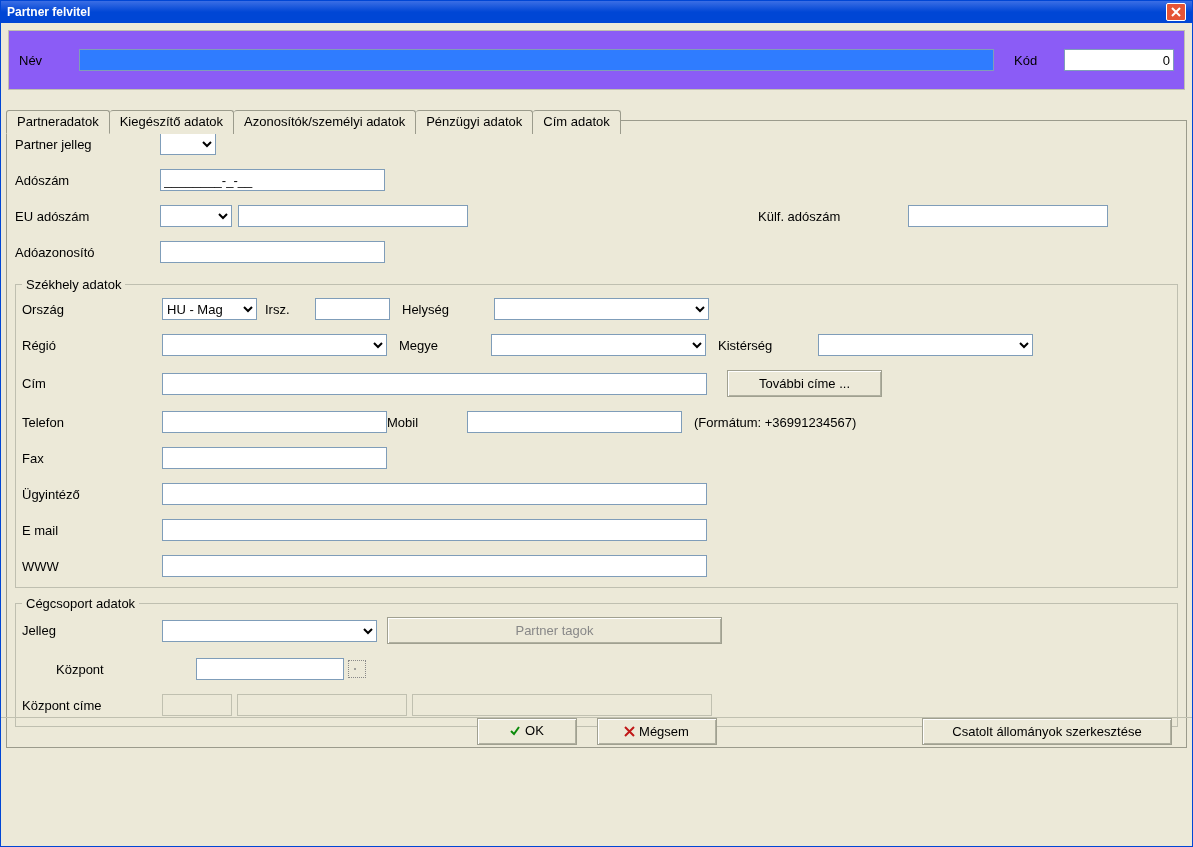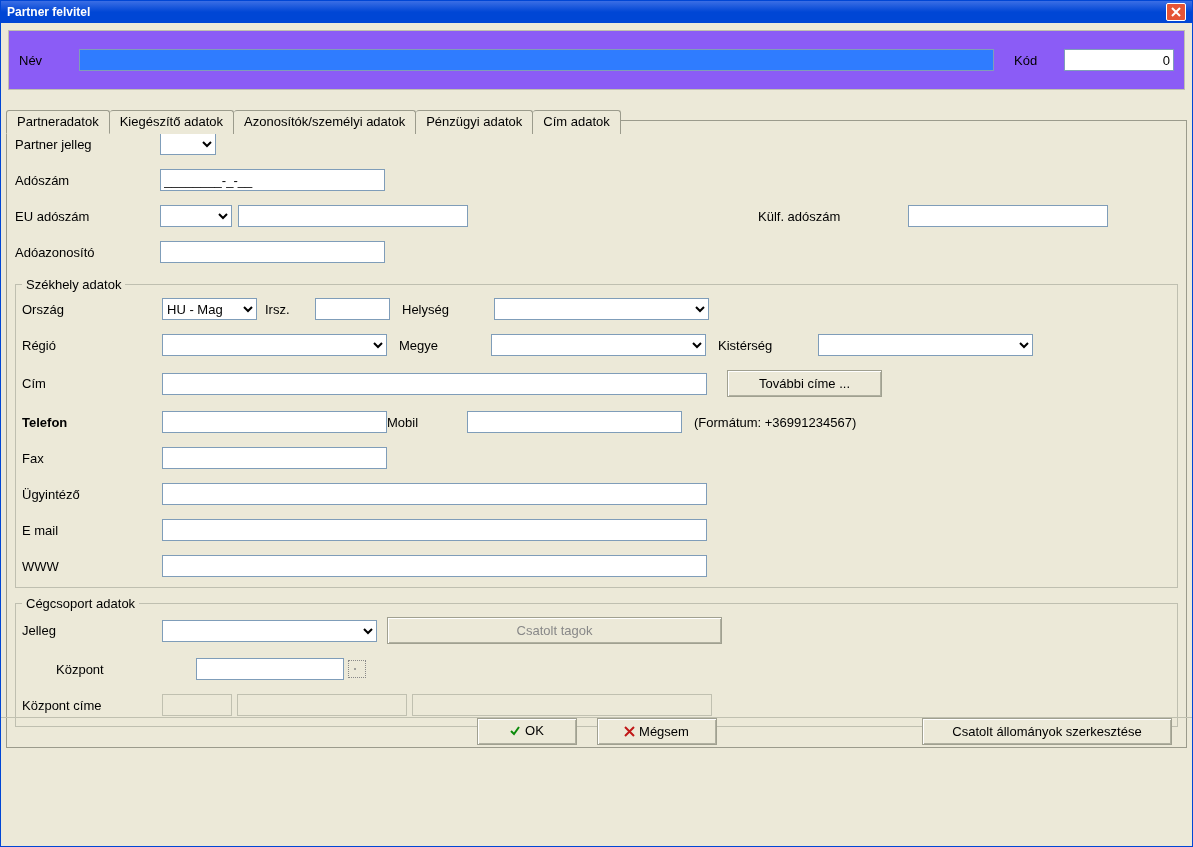--- a/index.html
+++ b/index.html
@@ -185,21 +185,21 @@
           <select class="sel" style="width:215px;"></select>
         </div>
 
         <div class="form-row">
           <span class="flabel" style="width:140px;">Cím</span>
           <input class="txt" style="width: 545px;">
           <button class="btn" style="margin-left:20px; width:155px;">További címe ...</button>
         </div>
 
         <div class="form-row">
-          <span class="flabel" style="width:140px;font-weight:bold;">Telefon</span>
+          <span class="flabel" style="width:140px;">Telefon</span>
           <input class="txt" style="width: 225px;">
           <span style="width:80px; ">Mobil</span>
           <input class="txt" style="width: 215px;">
           <span class="hint">(Formátum: +36991234567)</span>
         </div>
 
         <div class="form-row">
           <span class="flabel" style="width:140px;">Fax</span>
           <input class="txt" style="width: 225px;">
         </div>
@@ -219,21 +219,21 @@
           <input class="txt" style="width: 545px;">
         </div>
       </fieldset>
 
       <fieldset>
         <legend>Cégcsoport adatok</legend>
 
         <div class="form-row">
           <span class="flabel" style="width:140px;">Jelleg</span>
           <select class="sel" style="width:215px;"></select>
-          <button class="btn" disabled="" style="margin-left:10px; width:335px;">Csatolt tagok</button>
+          <button class="btn" disabled="" style="margin-left:10px; width:335px;">Partner tagok</button>
         </div>
 
         <div class="form-row">
           <span class="flabel" style="width:140px;margin-left:34px;">Központ</span>
           <input class="txt" style="width: 148px;">
           <div class="dotted-btn">
             <svg width="8" height="4">
                 <circle cx="2" cy="2" r="1" fill="#888"></circle>
               </svg>
           </div>

